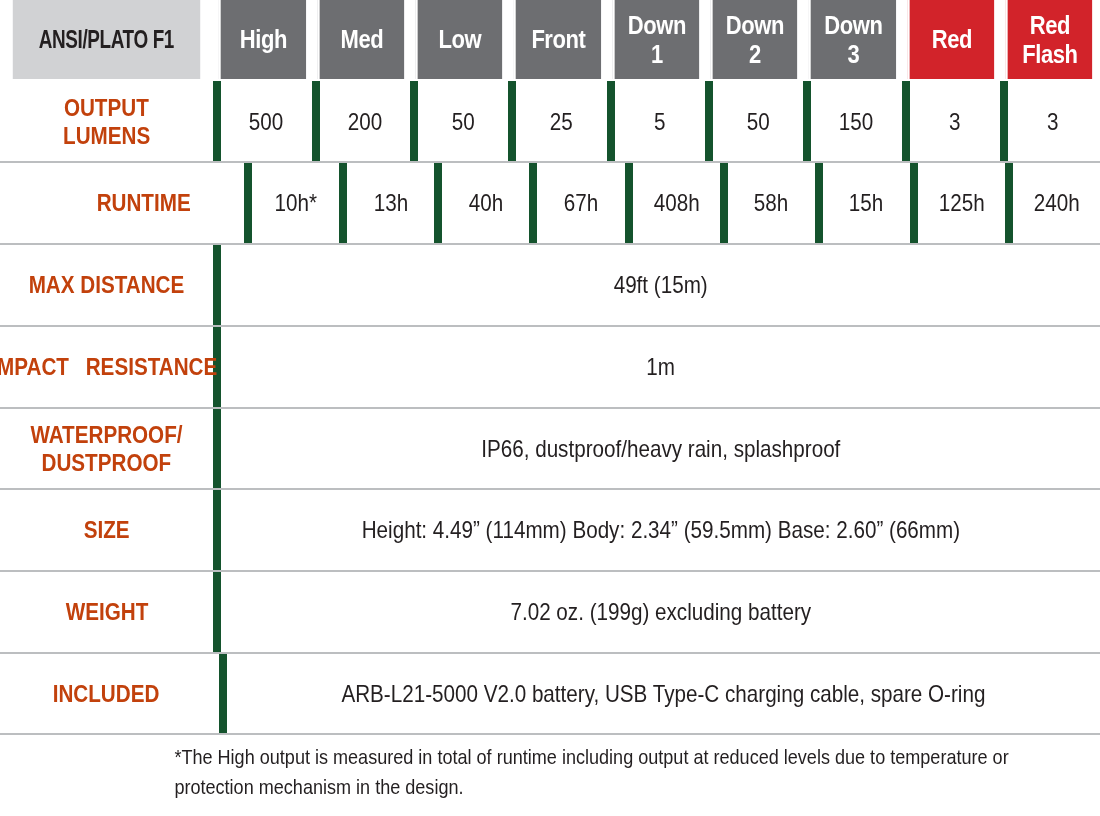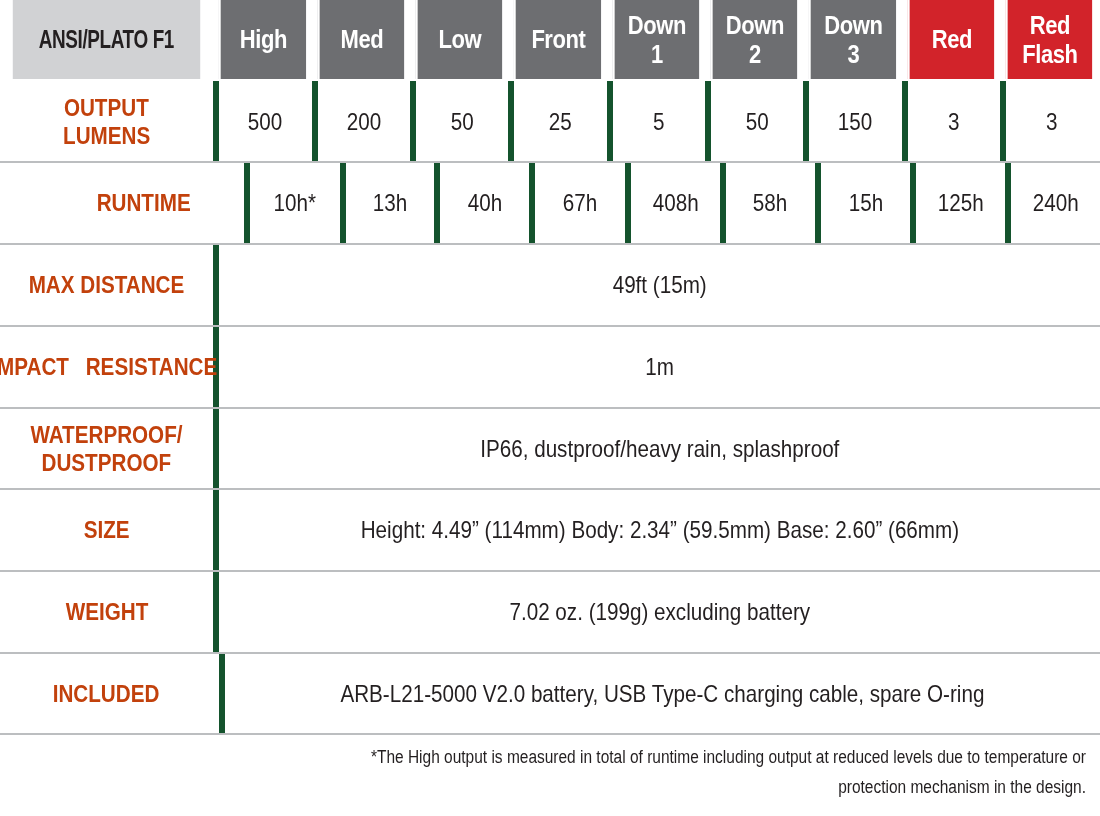--- a/index.html
+++ b/index.html
@@ -10,25 +10,25 @@
   .cell { box-sizing:border-box; display:flex; align-items:center; justify-content:center;
           text-align:center; }
   .hdr .cell { color:#ffffff; font-weight:bold; font-size:25px; line-height:29px;
                letter-spacing:-0.5px; transform:scaleX(0.88); }
   .hdr .cell span { display:block; }
   .hdr-label { background:#d1d2d4; color:#231f20 !important; }
   .hdr-mode { background:#6d6e71; border-left:2px solid #ffffff; }
   .hdr-red { background:#d2232a; border-left:2px solid #ffffff; }
   .label { font-weight:bold; font-size:24px; line-height:28px; color:#c2410c; }
   .val { font-size:24px; color:#231f20; }
-  .vline { border-left:6px solid #14532d; }
+  .vline { border-left:8px solid #14532d; }
   .hline { position:absolute; left:0; width:1100px; height:2px; background:#bcbec0; }
   .cond { display:inline-block; transform:scaleX(0.86); white-space:nowrap; }
-  .footnote { position:absolute; right:14px; top:742px; width:1060px; text-align:right;
-              font-size:18px; line-height:30px; color:#231f20; }
+  .footnote { position:absolute; right:14px; top:742px; width:1060px; 
+              font-size:21px; line-height:30px; color:#231f20; }
   .footnote span { display:block; }
 </style>
 </head>
 <body>
 
 <div class="spec-table">
 
   <div class="row hdr" style="top:0;height:79px;">
     <div class="cell hdr-label" style="width:213px;">
       <span class="cond" style="font-size:25px;font-weight:bold;">ANSI/PLATO F1</span>

